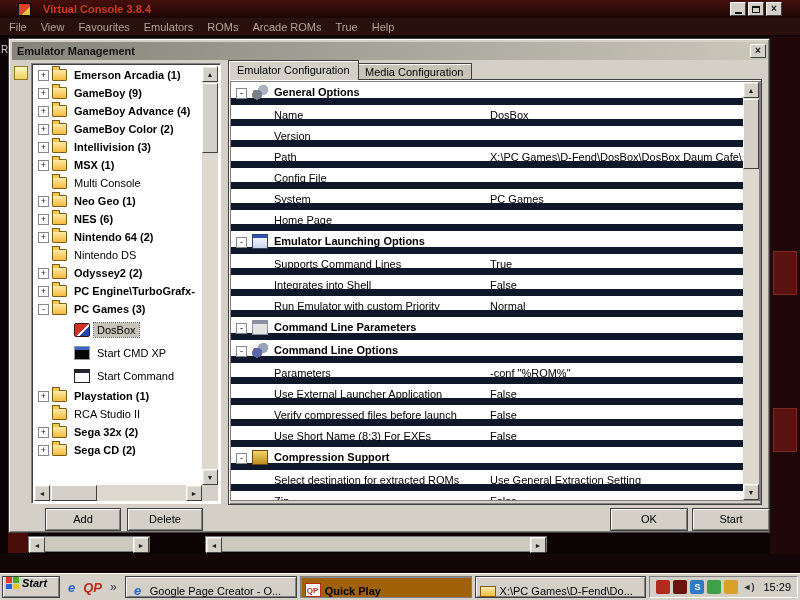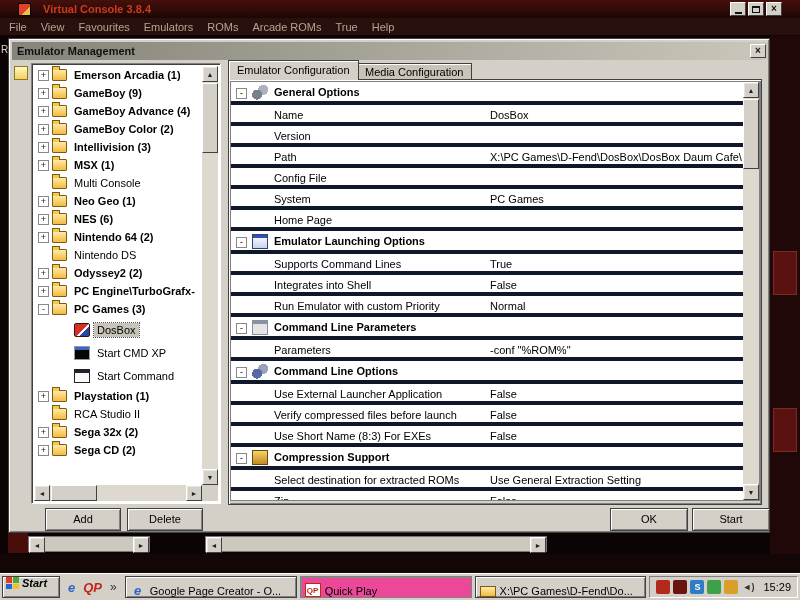--- a/index.html
+++ b/index.html
@@ -84,21 +84,21 @@
   #btn-cancel{left:683px;top:469px;width:78px}
 
   
   .tab{position:absolute;background:#d4d0c8;border:1px solid #404040;border-bottom:none;box-shadow:inset 1px 1px 0 #fff;padding:0 8px;line-height:19px}
   .tab.active{left:219px;top:21px;height:20px;z-index:3}
   .tab.inactive{left:347px;top:24px;height:17px;line-height:16px;background:#c8c4b8}
   .tab-page{position:absolute;left:219px;top:40px;width:534px;height:426px;background:#d4d0c8;
             border:1px solid #404040;box-shadow:inset 1px 1px 0 #fff,inset -1px -1px 0 #808080}
   .grid{position:absolute;left:221px;top:42px;width:530px;height:420px;background:#fff;border:1px solid #808080;overflow:hidden}
   .grid-rows{position:absolute;left:0;top:0;right:16px;bottom:0;overflow:hidden}
-  .grow{position:relative;border-bottom:4px solid #0f172a;height:21px;background:#fff}
+  .grow{position:relative;border-bottom:7px solid #0f172a;height:21px;background:#fff}
   .grow.type-group{height:23px}
   .g-expand{position:absolute;left:5px;top:6px;width:11px;height:11px;border:1px solid #888;background:#fff;font-size:9px;line-height:9px;text-align:center}
   .type-group .g-expand::before{content:"-"}
   .g-icon{position:absolute;left:21px;top:3px;width:16px;height:15px}
   .g-label{position:absolute;left:43px;top:4px;font-weight:bold;white-space:nowrap}
   .g-name{position:absolute;left:43px;top:4px;max-width:212px;overflow:hidden;white-space:nowrap}
   .g-value{position:absolute;left:259px;top:4px;max-width:252px;overflow:hidden;white-space:nowrap}
   .icon-gears .g-icon{background:radial-gradient(circle at 32% 64%,#78808e 5px,transparent 5px),radial-gradient(circle at 70% 32%,#aab2c0 5px,transparent 5px)}
   .icon-launch .g-icon{background:linear-gradient(#fff,#c8d4f0);border:1px solid #334466;box-shadow:inset 0 3px 0 #3050b8}
   .icon-params .g-icon{background:#e4e4e4;border:1px solid #8890a0;box-shadow:inset 0 3px 0 #8892a4}
@@ -120,21 +120,21 @@
   .flag{width:13px;height:12px;display:grid;grid-template-columns:1fr 1fr;grid-template-rows:1fr 1fr;gap:1px;flex:none}
   .flag i{display:block}
   .flag i:nth-child(1){background:#e23c28}.flag i:nth-child(2){background:#50aa28}
   .flag i:nth-child(3){background:#2864d8}.flag i:nth-child(4){background:#eec028}
   .ql{display:flex;align-items:center;gap:8px;padding:0 5px;height:22px;flex:none}
   .ql-icon{font-weight:bold;font-size:13px;font-style:italic}
   .ql-chevron{color:#333;font-size:12px;font-style:normal}
   .ql-chevron::before{content:"»"}
   .task{height:22px;border:1px solid #404040;box-shadow:inset 1px 1px 0 #fff,inset -1px -1px 0 #808080;background:#d4d0c8;
         display:flex;align-items:flex-end;gap:4px;padding:0 4px;white-space:nowrap;overflow:hidden;flex:1;max-width:200px}
-  .task.state-active{background:#ec4899;border-color:#808080;box-shadow:inset 1px 1px 0 #888;font-weight:normal}
+  .task.state-active{background:#a16207;border-color:#808080;box-shadow:inset 1px 1px 0 #888;font-weight:bold}
   .tk-icon{width:16px;height:14px;flex:none;position:relative;font-size:8px;font-weight:bold;display:flex;align-items:center;justify-content:center}
   .icon-ie .tk-icon{color:#2a66c8;font-size:13px;font-style:italic}
   .icon-ie .tk-icon::before{content:"e"}
   .icon-qp .tk-icon{color:#c02818;border:1px solid #c02818;background:#fff}
   .icon-qp .tk-icon::before{content:"QP"}
   .icon-folder .tk-icon{background:linear-gradient(#ffe9a8,#f2bc3e);border:1px solid #7c5c14;height:11px;margin-top:2px}
   .tray{margin-left:auto;height:22px;border:1px solid;border-color:#808080 #fff #fff #808080;
         display:flex;align-items:center;gap:3px;padding:0 6px;flex:none}
   .tray-icon{width:14px;height:14px;border-radius:2px;display:flex;align-items:center;justify-content:center;font-size:9px;font-weight:bold}
   .clock{margin-left:5px}
@@ -429,32 +429,32 @@
             <span class="g-value">Normal</span>
           </div>
 
           <div class="grow icon-params type-group">
             <span class="g-expand"></span>
             <span class="g-icon"></span>
             <span class="g-label">Command Line Parameters</span>
 
           </div>
 
-          <div class="grow type-prop">
-
-            <span class="g-label"></span>
-            <span class="g-name">Parameters</span>
-            <span class="g-value">-conf "%ROM%"</span>
-          </div>
-
           <div class="grow icon-gears2 type-group">
             <span class="g-expand"></span>
             <span class="g-icon"></span>
             <span class="g-label">Command Line Options</span>
 
+          </div>
+
+          <div class="grow type-prop">
+
+            <span class="g-label"></span>
+            <span class="g-name">Parameters</span>
+            <span class="g-value">-conf "%ROM%"</span>
           </div>
 
           <div class="grow type-prop">
 
             <span class="g-label"></span>
             <span class="g-name">Use External Launcher Application</span>
             <span class="g-value">False</span>
           </div>
 
           <div class="grow type-prop">

